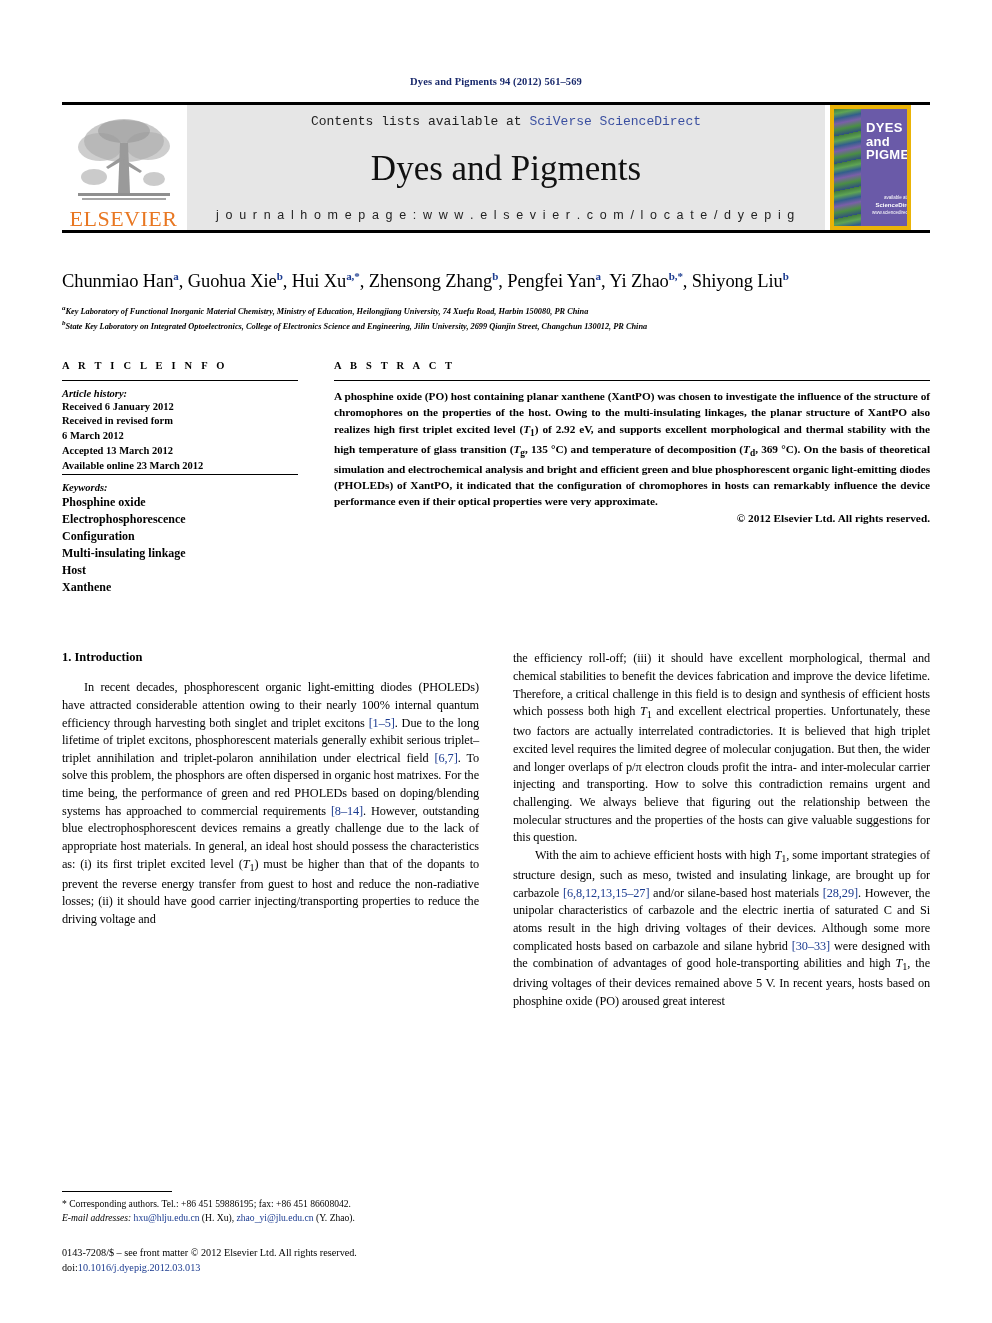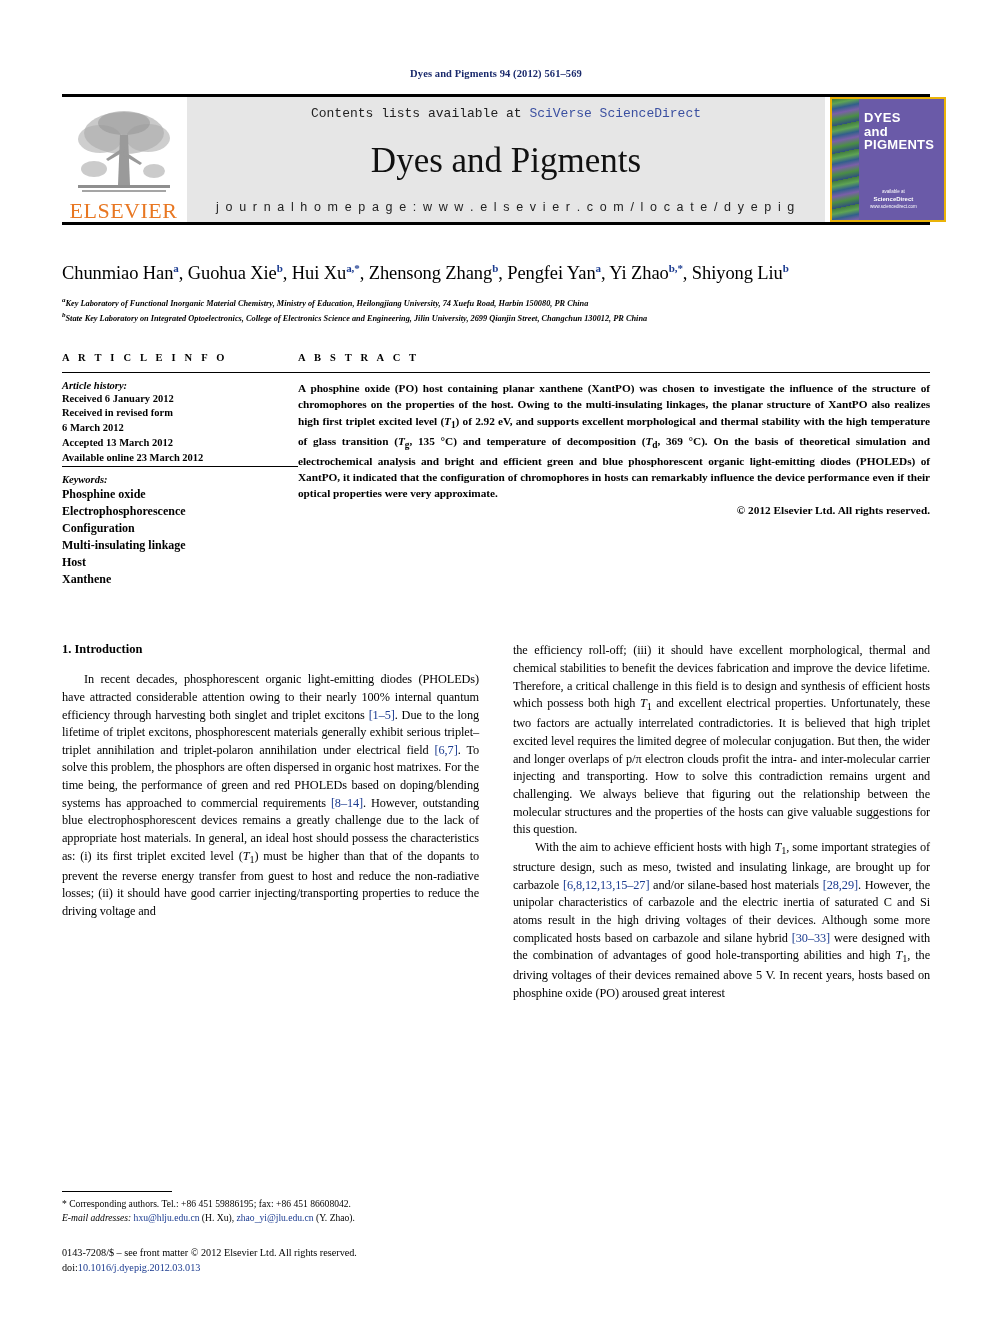--- a/index.html
+++ b/index.html
@@ -13,21 +13,21 @@
     font-family: "Liberation Serif", "DejaVu Serif", serif;
     color: #000000;
     position: relative;
     overflow: hidden;
   }
   .page {
     position: relative;
     width: 992px;
     height: 1323px;
     box-sizing: border-box;
-    padding: 0 62px;
+    padding: 8px 62px;
     border-radius: 12px;
   }
 
   
   .running-head {
     text-align: center;
     font-size: 10.5px;
     font-weight: bold;
     color: #1a2a6c;
     padding-top: 68px;
@@ -92,26 +92,26 @@
     color: #222;
     letter-spacing: 1.6px;
   }
   .cover-block {
     width: 100px;
     flex: 0 0 100px;
     margin-left: 5px;
     position: relative;
   }
   .cover-img {
-    width: 116px;
+    width: 81px;
     height: 125px;
     background: #6a5aa8;
     position: relative;
     overflow: hidden;
-    border: 2px solid #eab308;
+    border: 4px solid #eab308;
     box-sizing: border-box;
   }
   .cover-marble {
     position: absolute; left: 0; top: 0; bottom: 0; width: 27px;
     background:
       repeating-linear-gradient(168deg, #3f7d3a 0px, #5ea84f 5px, #2f5f8a 10px, #7b5fa8 15px, #49913f 21px, #2c4f7c 27px);
     opacity: 0.95;
   }
   .cover-text {
     position: absolute;
@@ -166,20 +166,21 @@
     font-style: italic;
     font-weight: bold;
     line-height: 1.5;
   }
   .affil sup { font-size: 7px; vertical-align: super; }
 
   
   .info-abstract {
     margin-top: 26px;
     display: flex;
+    gap: 36px;
   }
   .col-info { width: 236px; flex: 0 0 236px; }
   .col-abstract { flex: 1 1 auto; }
   .sec-label {
     font-family: "Liberation Serif", serif;
     font-weight: bold;
     font-size: 10.5px;
     letter-spacing: 3.2px;
     margin-bottom: 9px;
   }

